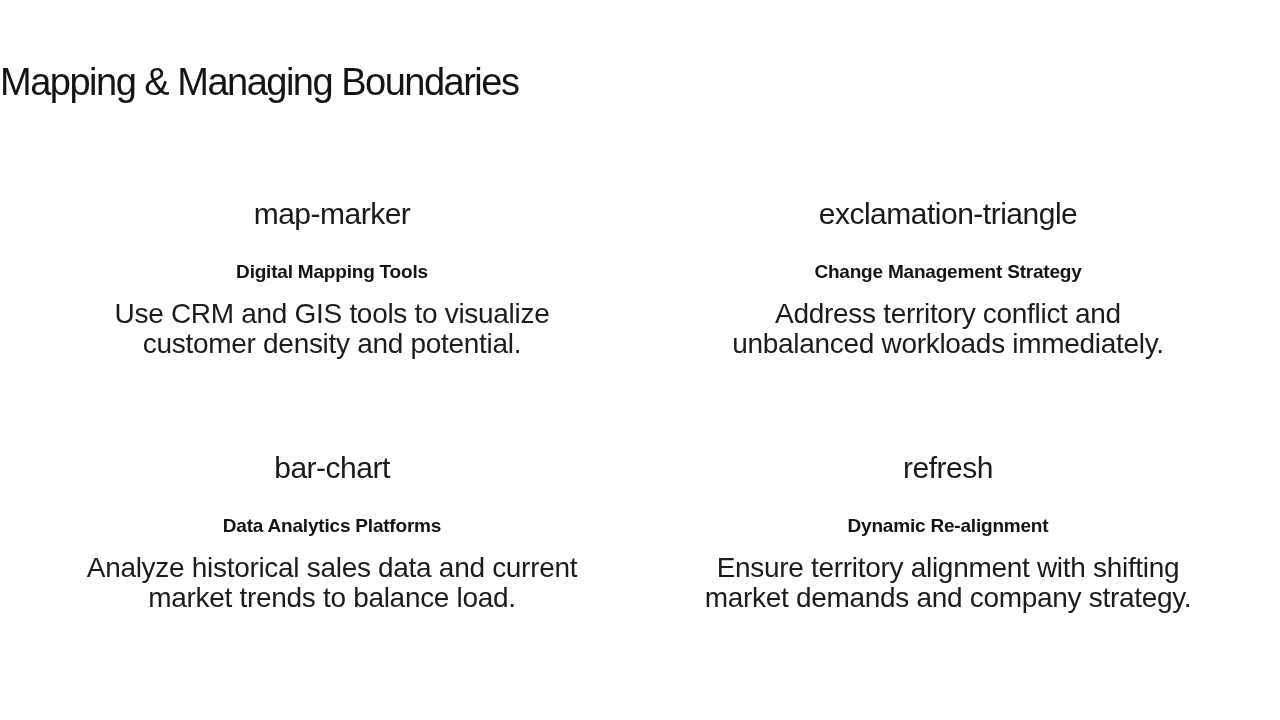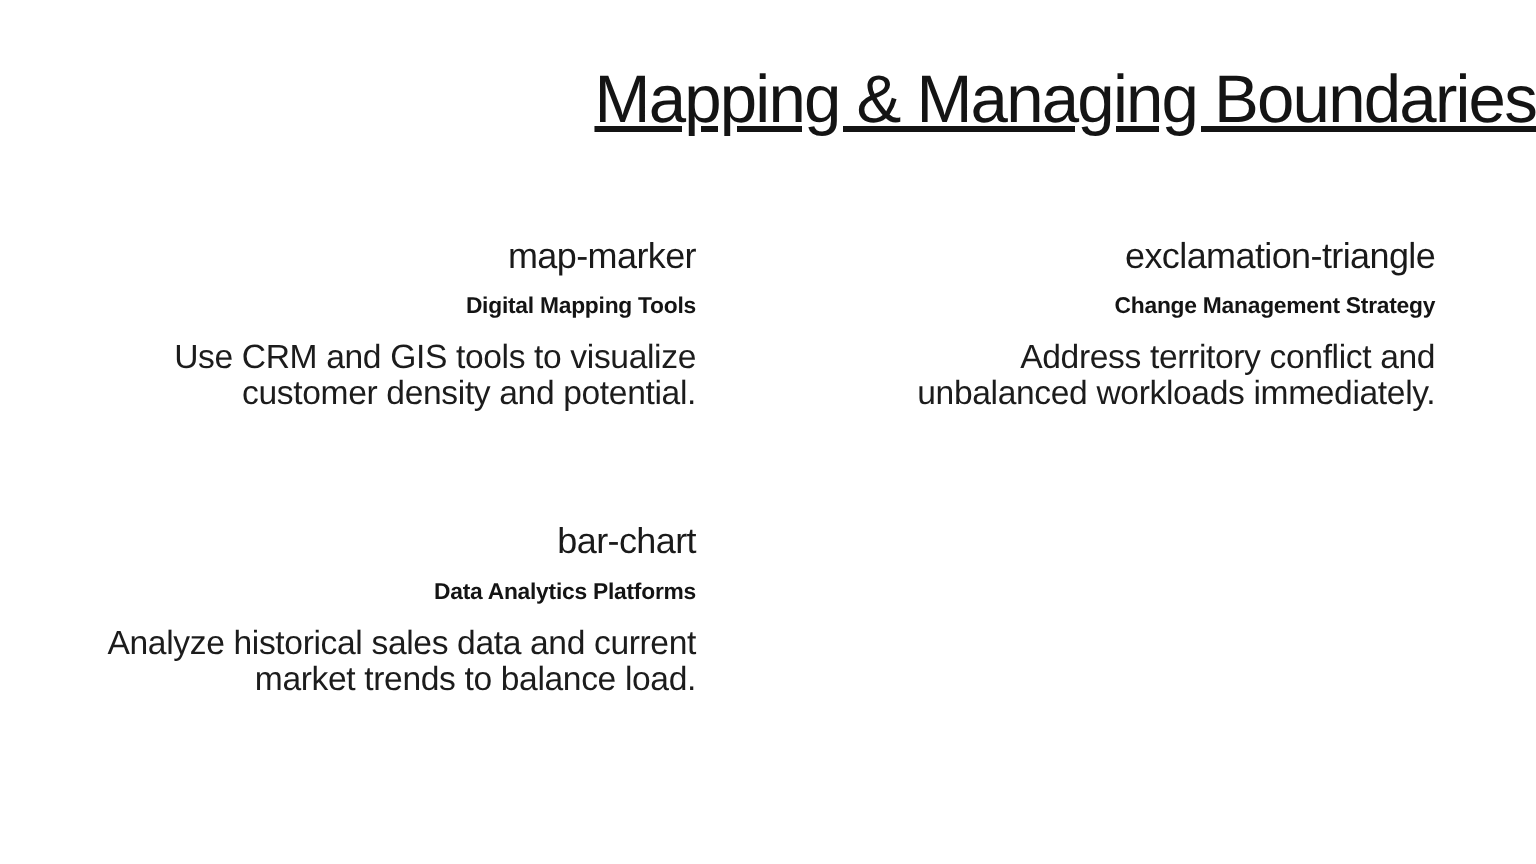--- a/index.html
+++ b/index.html
@@ -10,48 +10,47 @@
     color: #161616;
     overflow: hidden;
   }
   .slide {
     position: relative;
     width: 1280px; height: 720px;
     background: #ffffff;
   }
   .slide-title {
     margin-top: 50px;
-    text-align: right;
-    font-size: 56px;
+    text-align: left;
+    font-size: 38px;
     font-weight: 500;
     letter-spacing: -1.5px;
     line-height: 65px;
     color: #141414;
-    text-decoration: underline;
   }
   .grid {
     margin-top: 80px;
     padding: 0 24px;
     display: grid;
     grid-template-columns: 1fr 1fr;
     row-gap: 90px;
   }
   .card {
-    text-align: right;
+    text-align: center;
     padding: 0 60px;
   }
   .icon-name {
     font-size: 30px;
     font-weight: 400;
     line-height: 38px;
     letter-spacing: -0.5px;
     color: #1a1a1a;
   }
   .card-heading {
-    margin-top: 10px;
+    margin-top: 26px;
     font-size: 19px;
     font-weight: 700;
     line-height: 26px;
     letter-spacing: -0.2px;
     color: #141414;
   }
   .card-body {
     margin-top: 14px;
     font-size: 28px;
     font-weight: 400;
@@ -84,15 +83,21 @@
 unbalanced workloads immediately.</div>
     </div>
 
     <div class="card">
       <div class="icon-name">bar-chart</div>
       <div class="card-heading">Data Analytics Platforms</div>
       <div class="card-body">Analyze historical sales data and current
 market trends to balance load.</div>
     </div>
 
+    <div class="card">
+      <div class="icon-name">refresh</div>
+      <div class="card-heading">Dynamic Re-alignment</div>
+      <div class="card-body">Ensure territory alignment with shifting
+market demands and company strategy.</div>
+    </div>
 
   </div>
 </div>
 
 </body></html>

